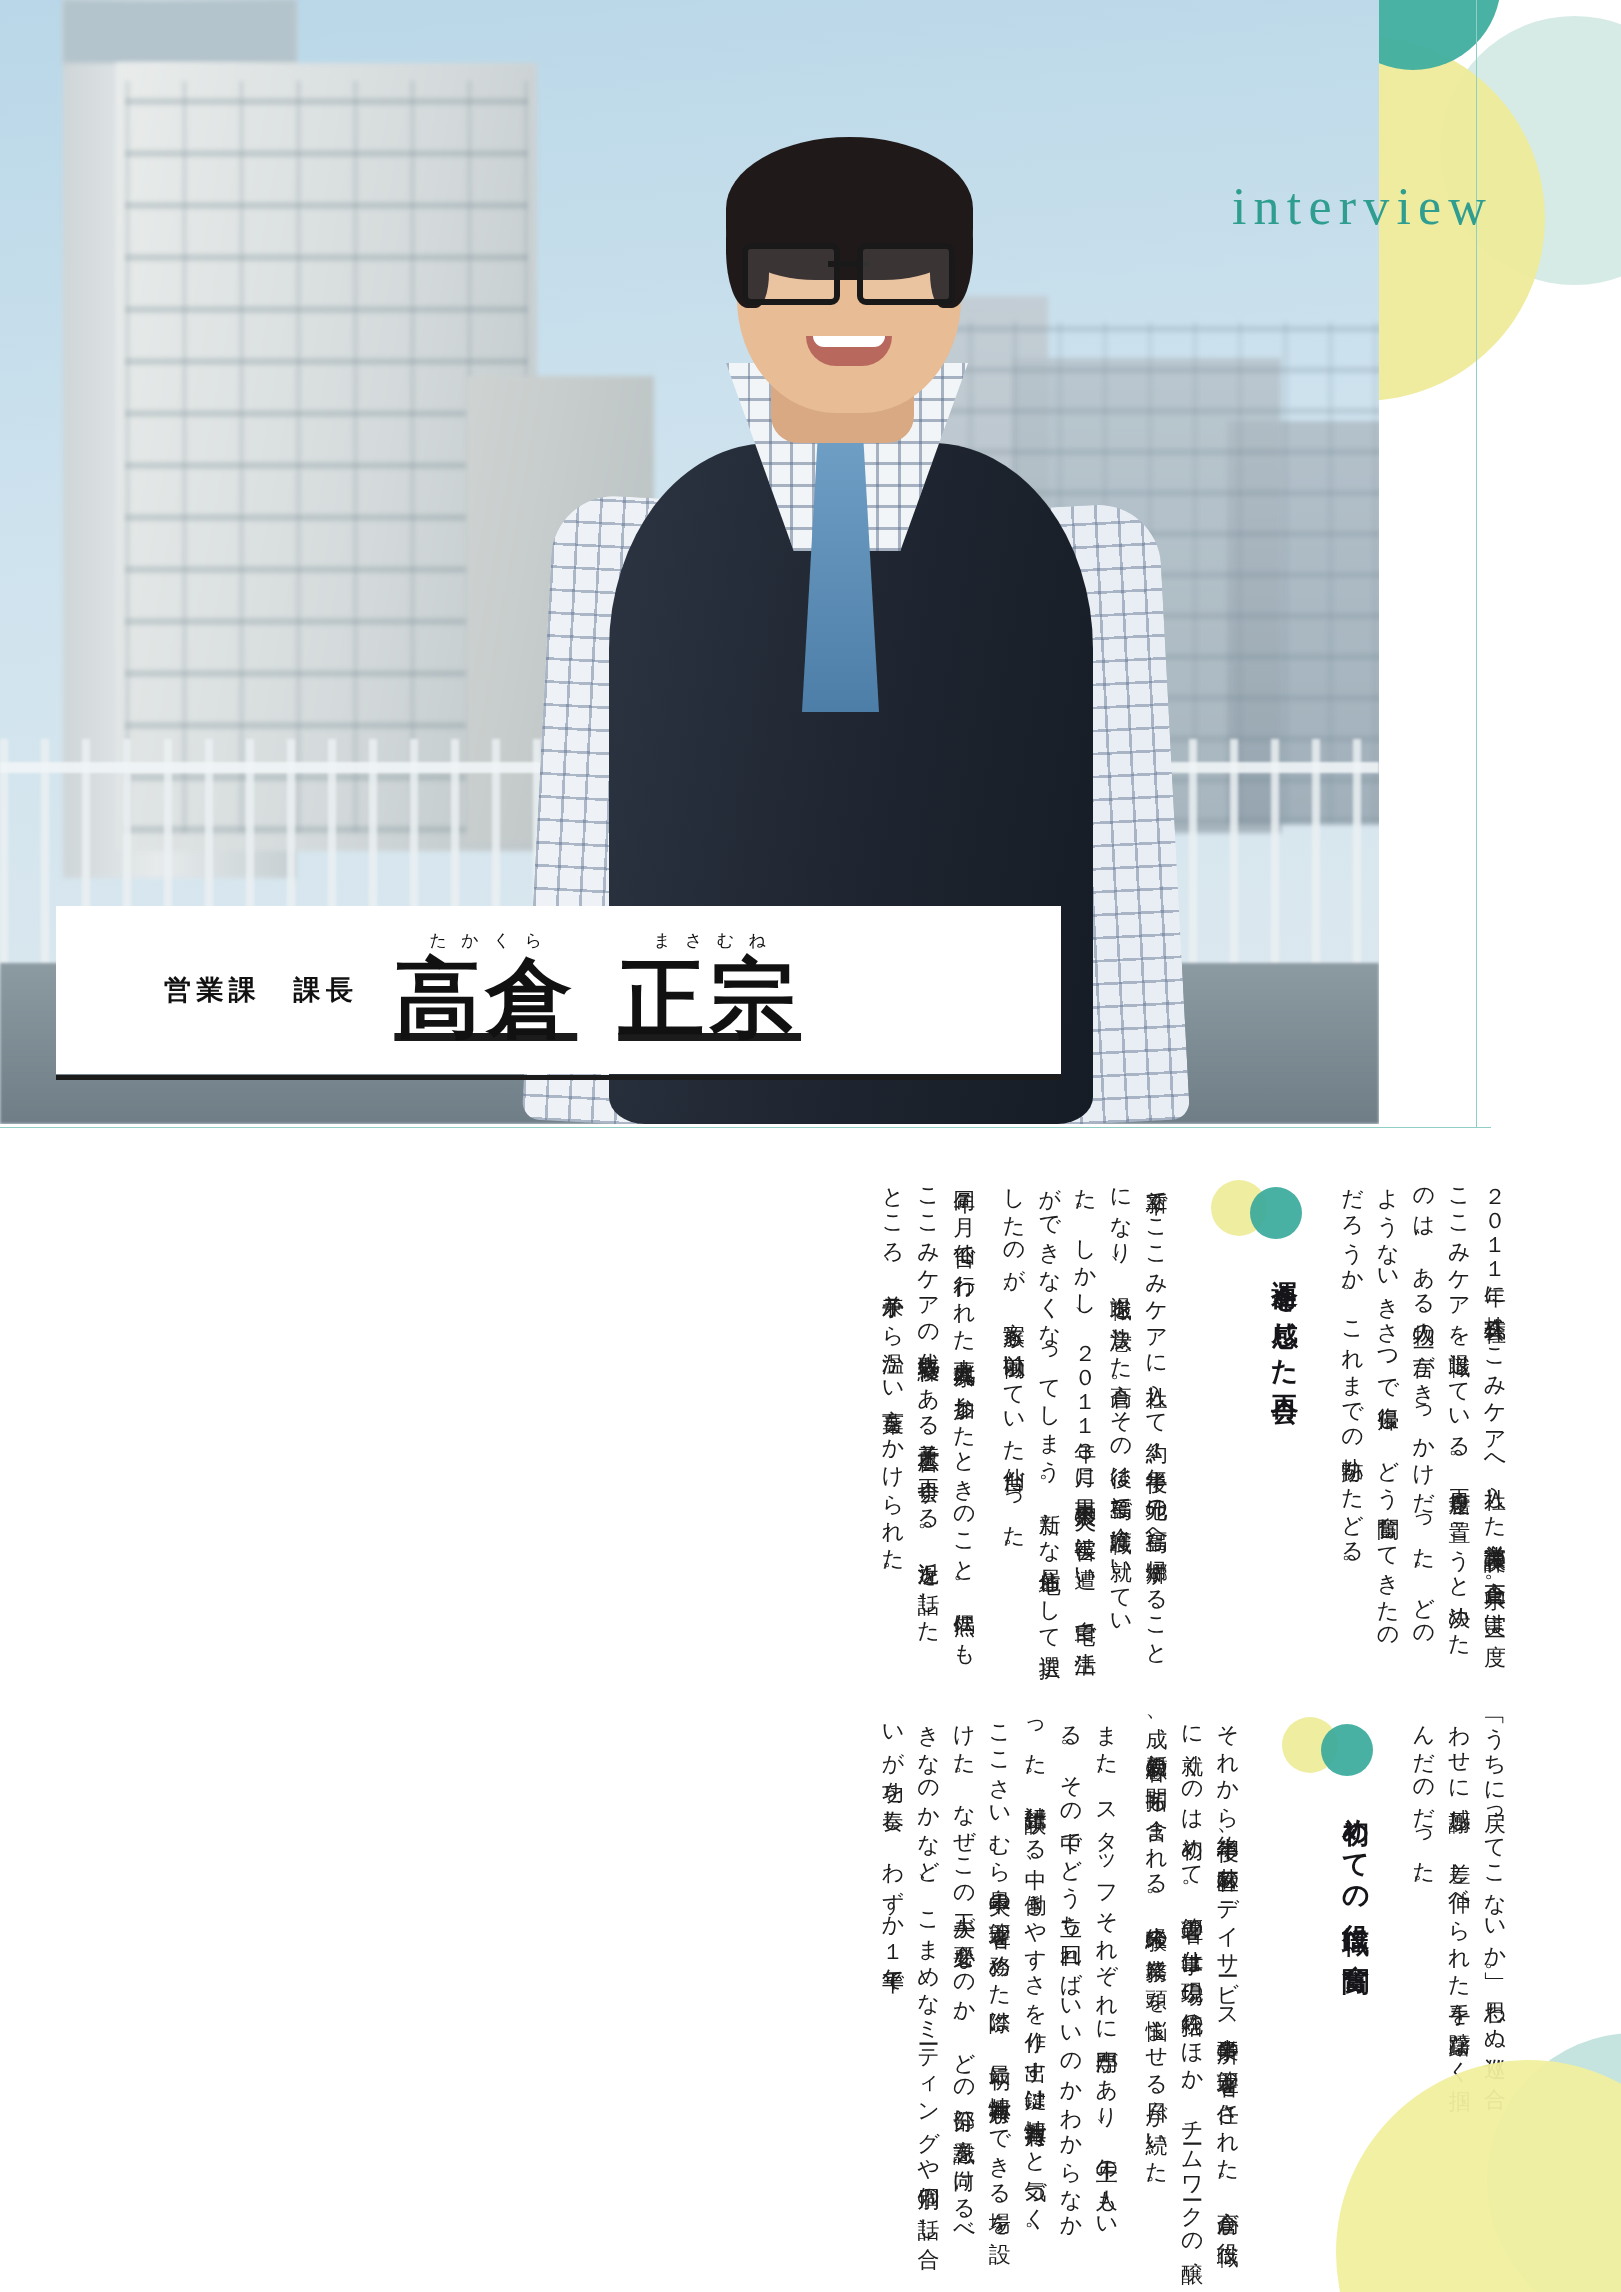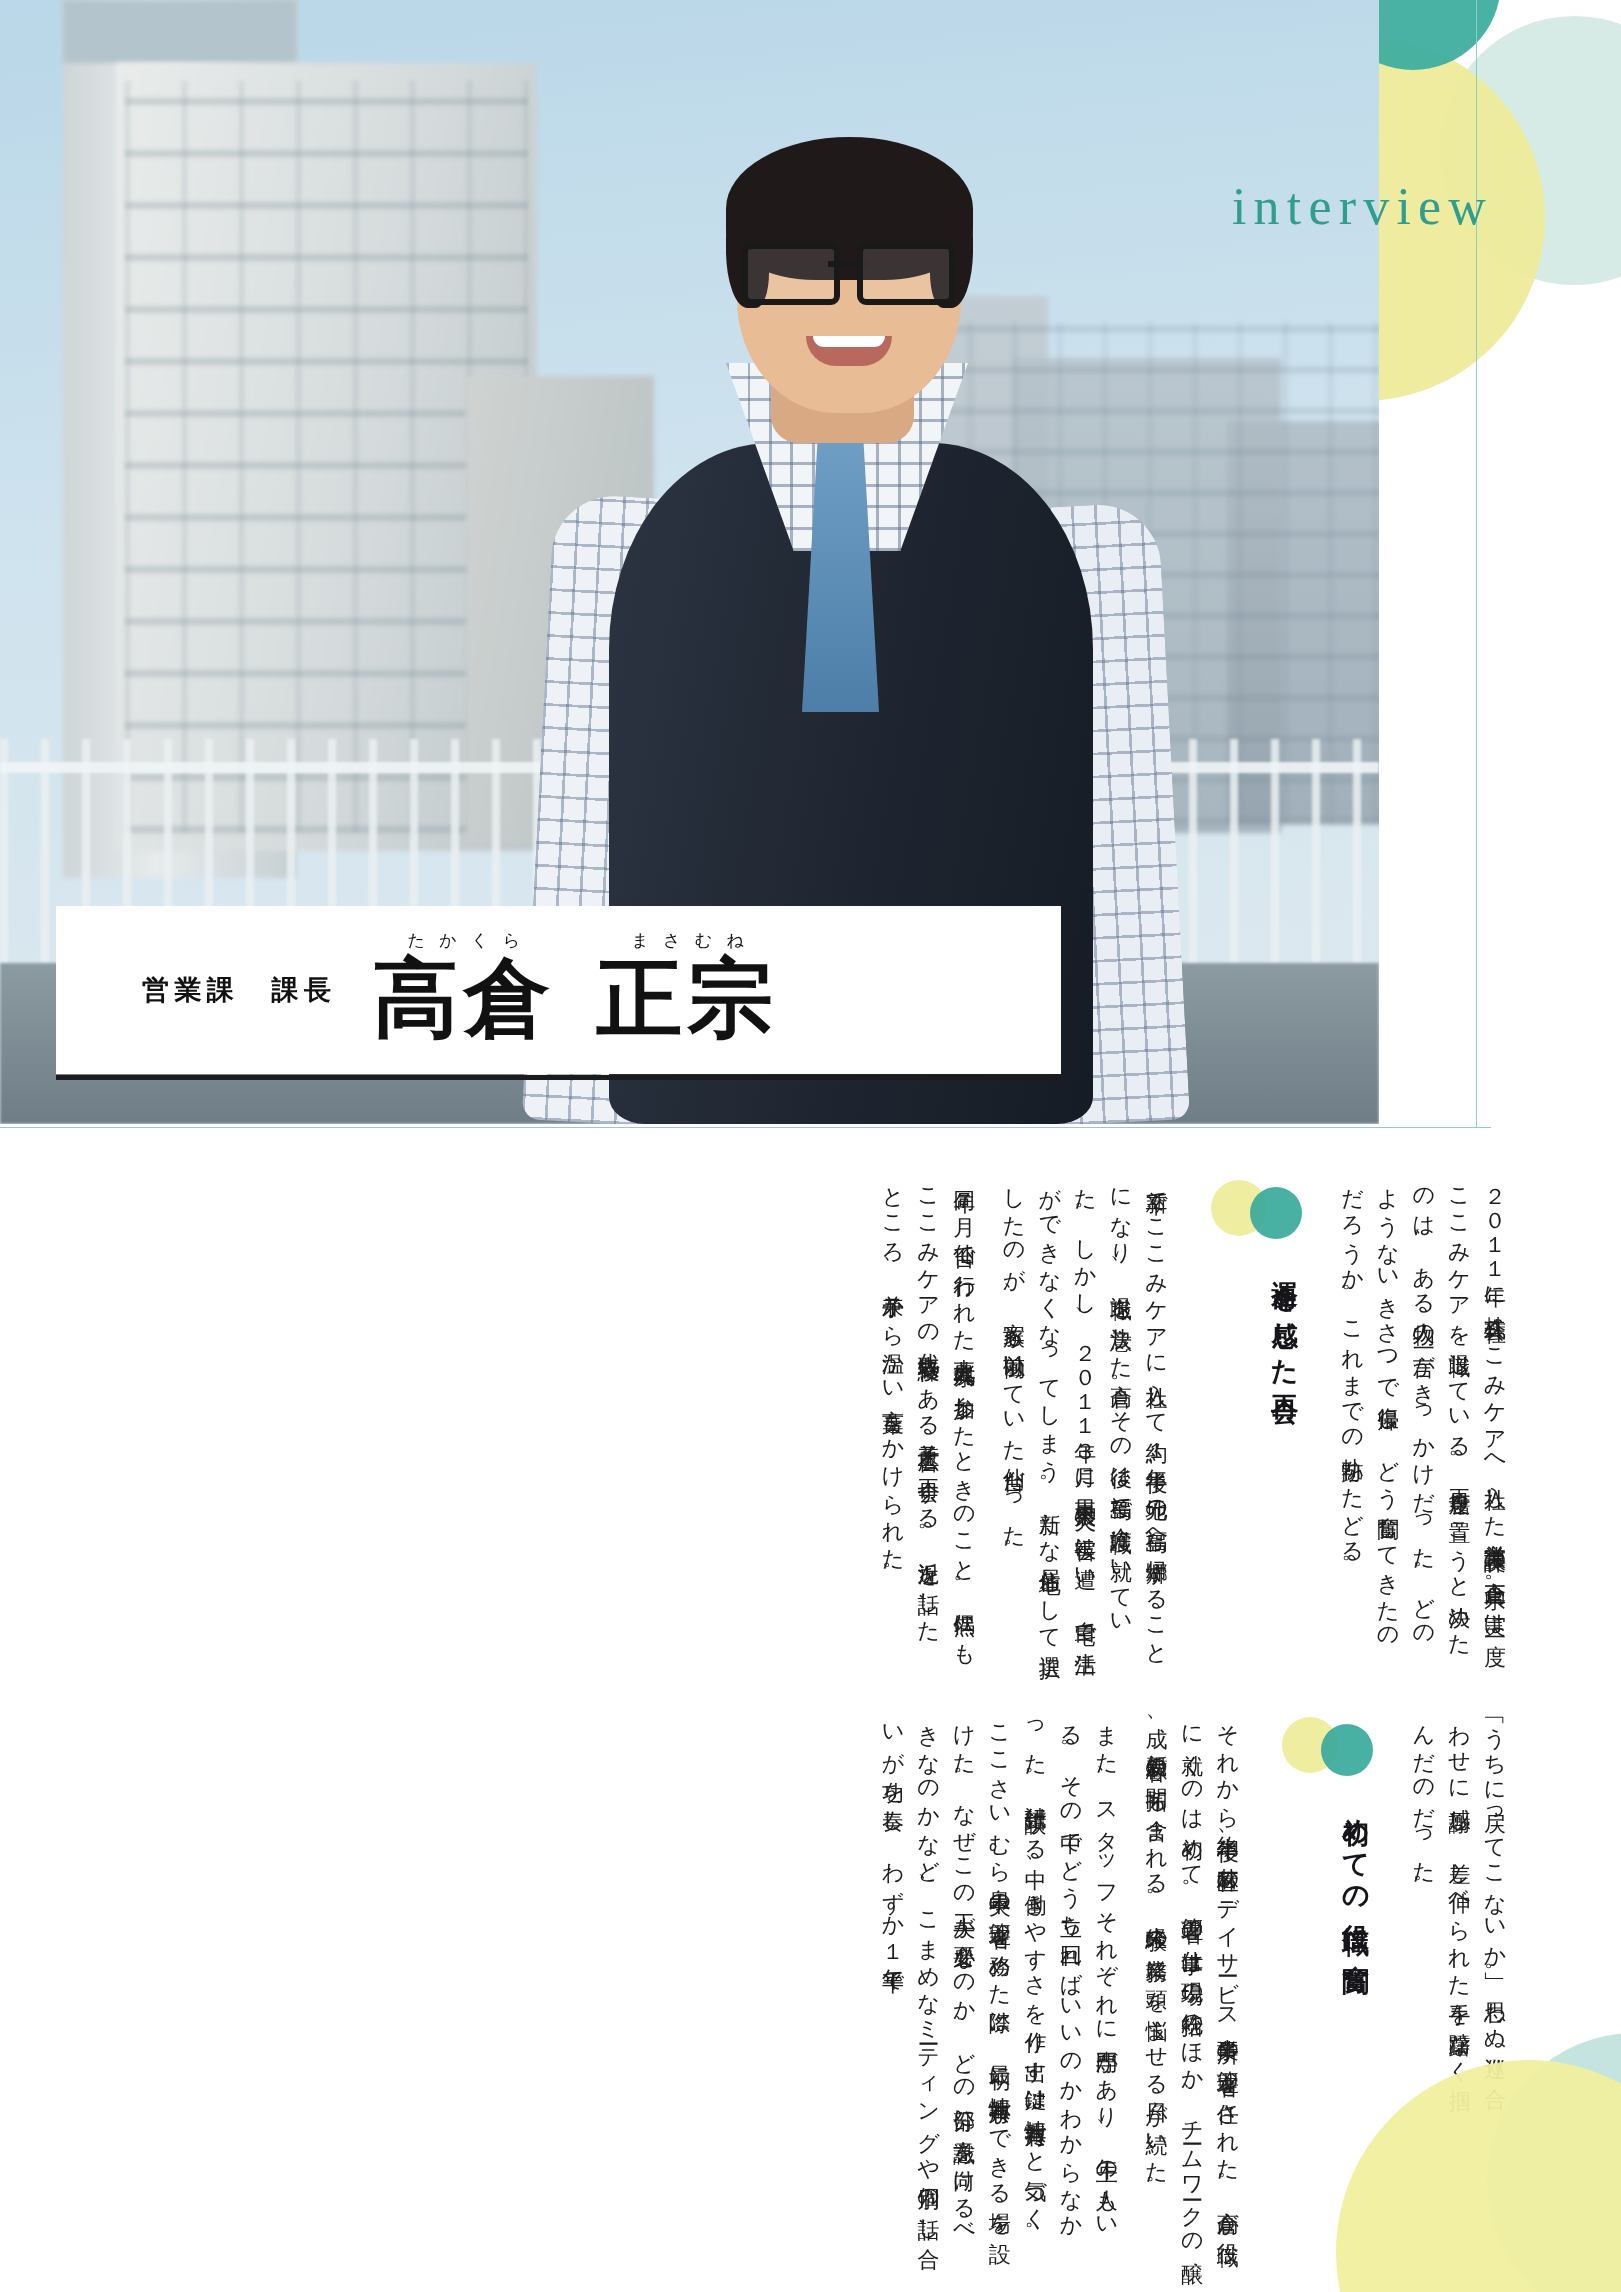--- a/index.html
+++ b/index.html
@@ -234,28 +234,29 @@
     width: 1005px;
     height: 4.5px;
     background: #1b1b1b;
     z-index: 5;
   }
   .np-role {
     font-family: "Liberation Sans", sans-serif;
     font-weight: bold;
     font-size: 27px;
     letter-spacing: 5.4px;
-    margin-left: 86px;
+    margin-left: 108px;
     margin-right: 36px;
     color: #111;
     white-space: nowrap;
   }
   .np-name-wrap {
     display: flex;
     align-items: flex-start;
+    text-decoration: underline;
   }
   .np-chunk {
     position: relative;
     margin-right: 9px;
   }
   .np-ruby {
     position: absolute;
     top: -7.2px;
     left: 0;
     width: 100%;

